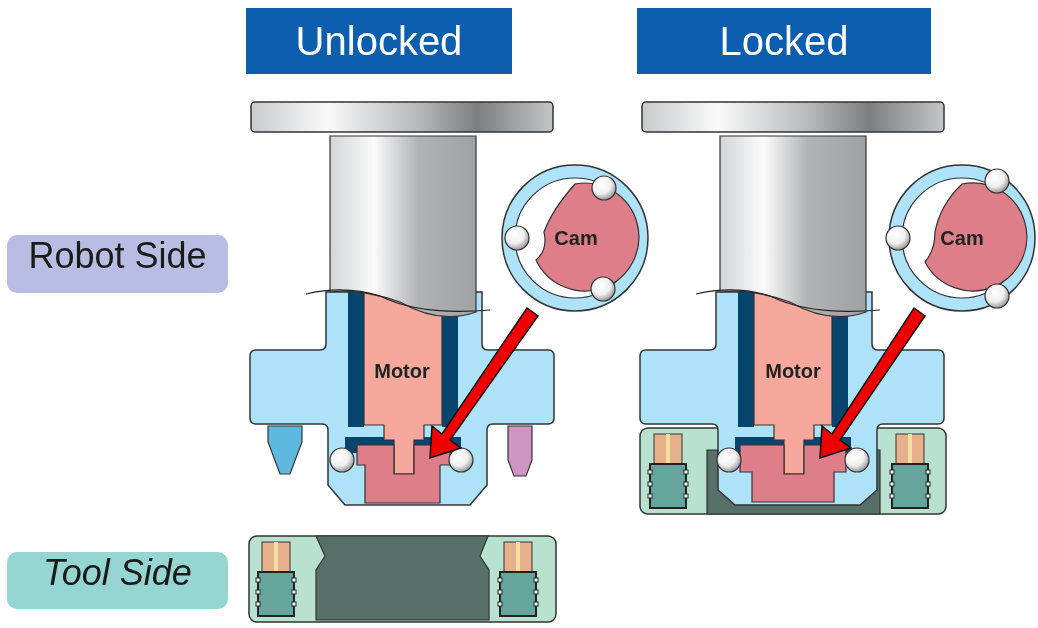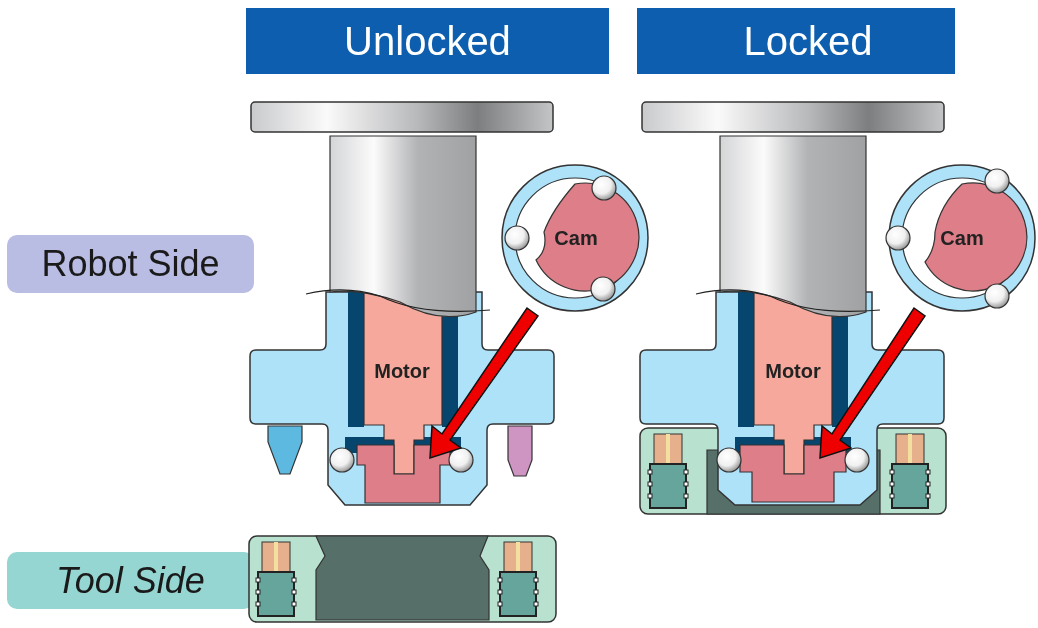--- a/index.html
+++ b/index.html
@@ -1,30 +1,30 @@
 <!DOCTYPE html>
 <html><head>
 <meta charset="utf-8">
 <style>
   html, body { margin: 0; padding: 0; background: #ffffff; }
   body { width: 1038px; height: 628px; position: relative; overflow: hidden;
          font-family: "Liberation Sans", sans-serif; }
   .header { position: absolute; top: 8px; height: 66px; background: #0d5eae; color: #fff;
             font-size: 40px; display: flex; align-items: center; justify-content: center; }
-  .side-label { position: absolute; left: 7px; width: 247px; border-radius: 10px;
-                font-size: 36px; color: #1a1a1a; display: flex; align-items: center; justify-content: center; }
+  .side-label { position: absolute; left: 7px; width: 221px; border-radius: 10px;
+                font-size: 36px; color: #1a1a1a; display: flex; align-items: flex-start; justify-content: center; }
   svg text { font-family: "Liberation Sans", sans-serif; font-weight: bold; }
 </style>
 </head>
 <body>
 
-<div class="header" style="left:246px;width:363px;">
+<div class="header" style="left:246px;width:266px;">
   <span>Unlocked</span>
 </div>
-<div class="header" style="left:637px;width:294px;padding-left:24px;">
+<div class="header" style="left:637px;width:294px;">
   <span>Locked</span>
 </div>
 
 <div class="side-label" style="top:235px;height:58px;background:#b9bde3;">
   <span>Robot Side</span>
 </div>
 <div class="side-label" style="top:552px;height:57px;background:#95d5d2;font-style:italic;">
   <span>Tool Side</span>
 </div>
 

